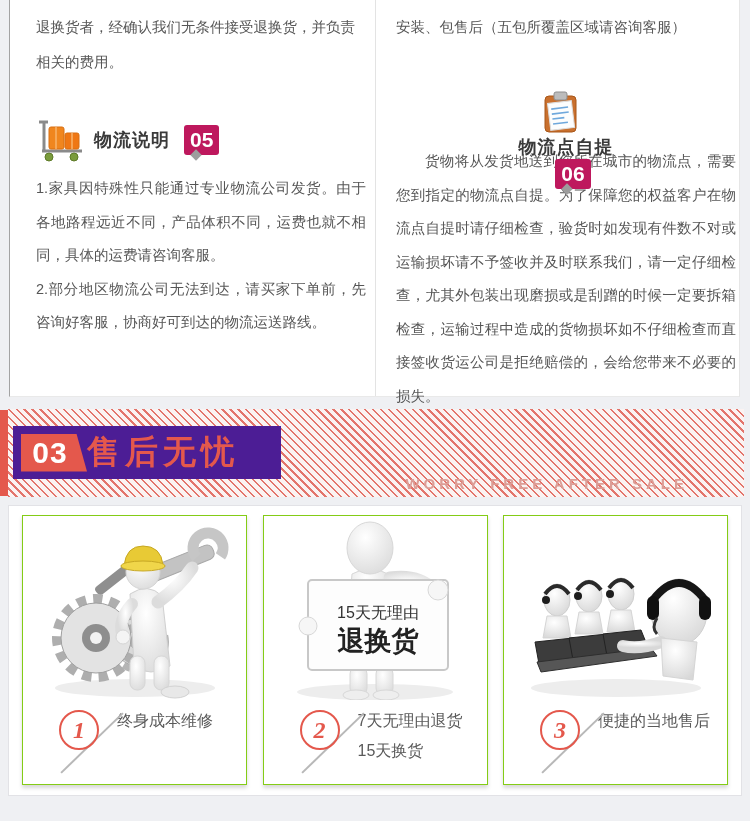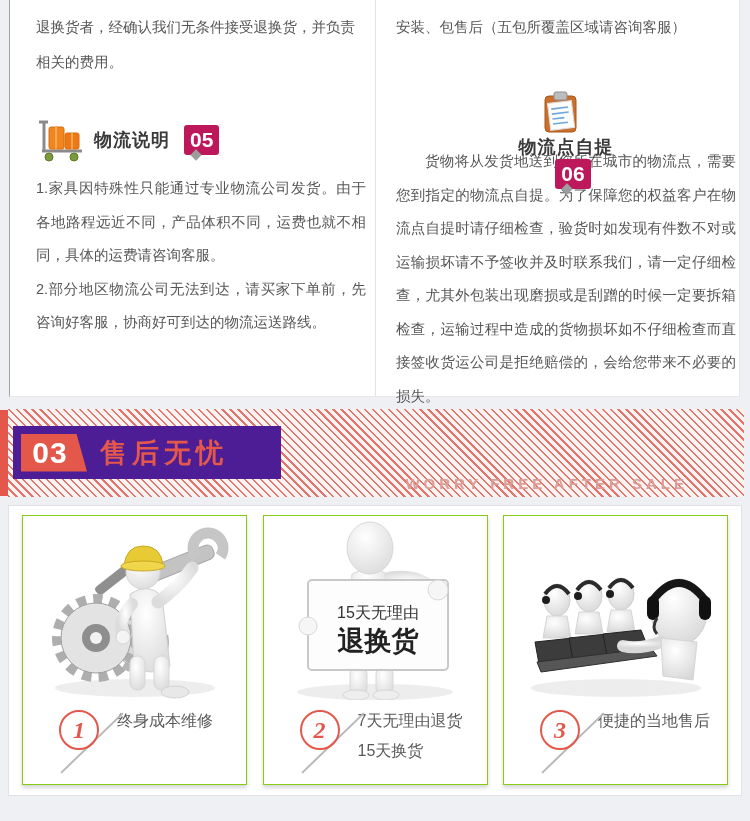--- a/index.html
+++ b/index.html
@@ -47,21 +47,21 @@
   .banner-label{
     position:absolute;left:13px;top:17px;width:268px;height:53px;background:#4c1d95;
     display:flex;align-items:center;
   }
   .banner-num{
     margin-left:8px;width:66px;height:38px;background:#e4584c;color:#ffffff;
     clip-path:polygon(0 0,84% 0,100% 100%,0 100%);
     font-size:30px;font-weight:bold;display:flex;align-items:center;justify-content:center;
     padding-right:8px;box-sizing:border-box;letter-spacing:1px;
   }
-  .banner-title{margin-left:13px;color:#e4584c;font-size:27px;font-weight:bold;letter-spacing:5px;}
+  .banner-title{color:#e4584c;font-size:33px;font-weight:bold;letter-spacing:5px;}
   .banner-subtitle{
     position:absolute;right:62px;bottom:5px;color:#dc9d96;font-size:15px;
     font-weight:bold;letter-spacing:4px;
   }
   
   .services{
     position:absolute;top:505px;left:8px;width:734px;height:291px;background:#ffffff;
     border:1px solid #e2e2e6;box-sizing:border-box;
     display:flex;justify-content:space-between;padding:9px 13px;
   }

